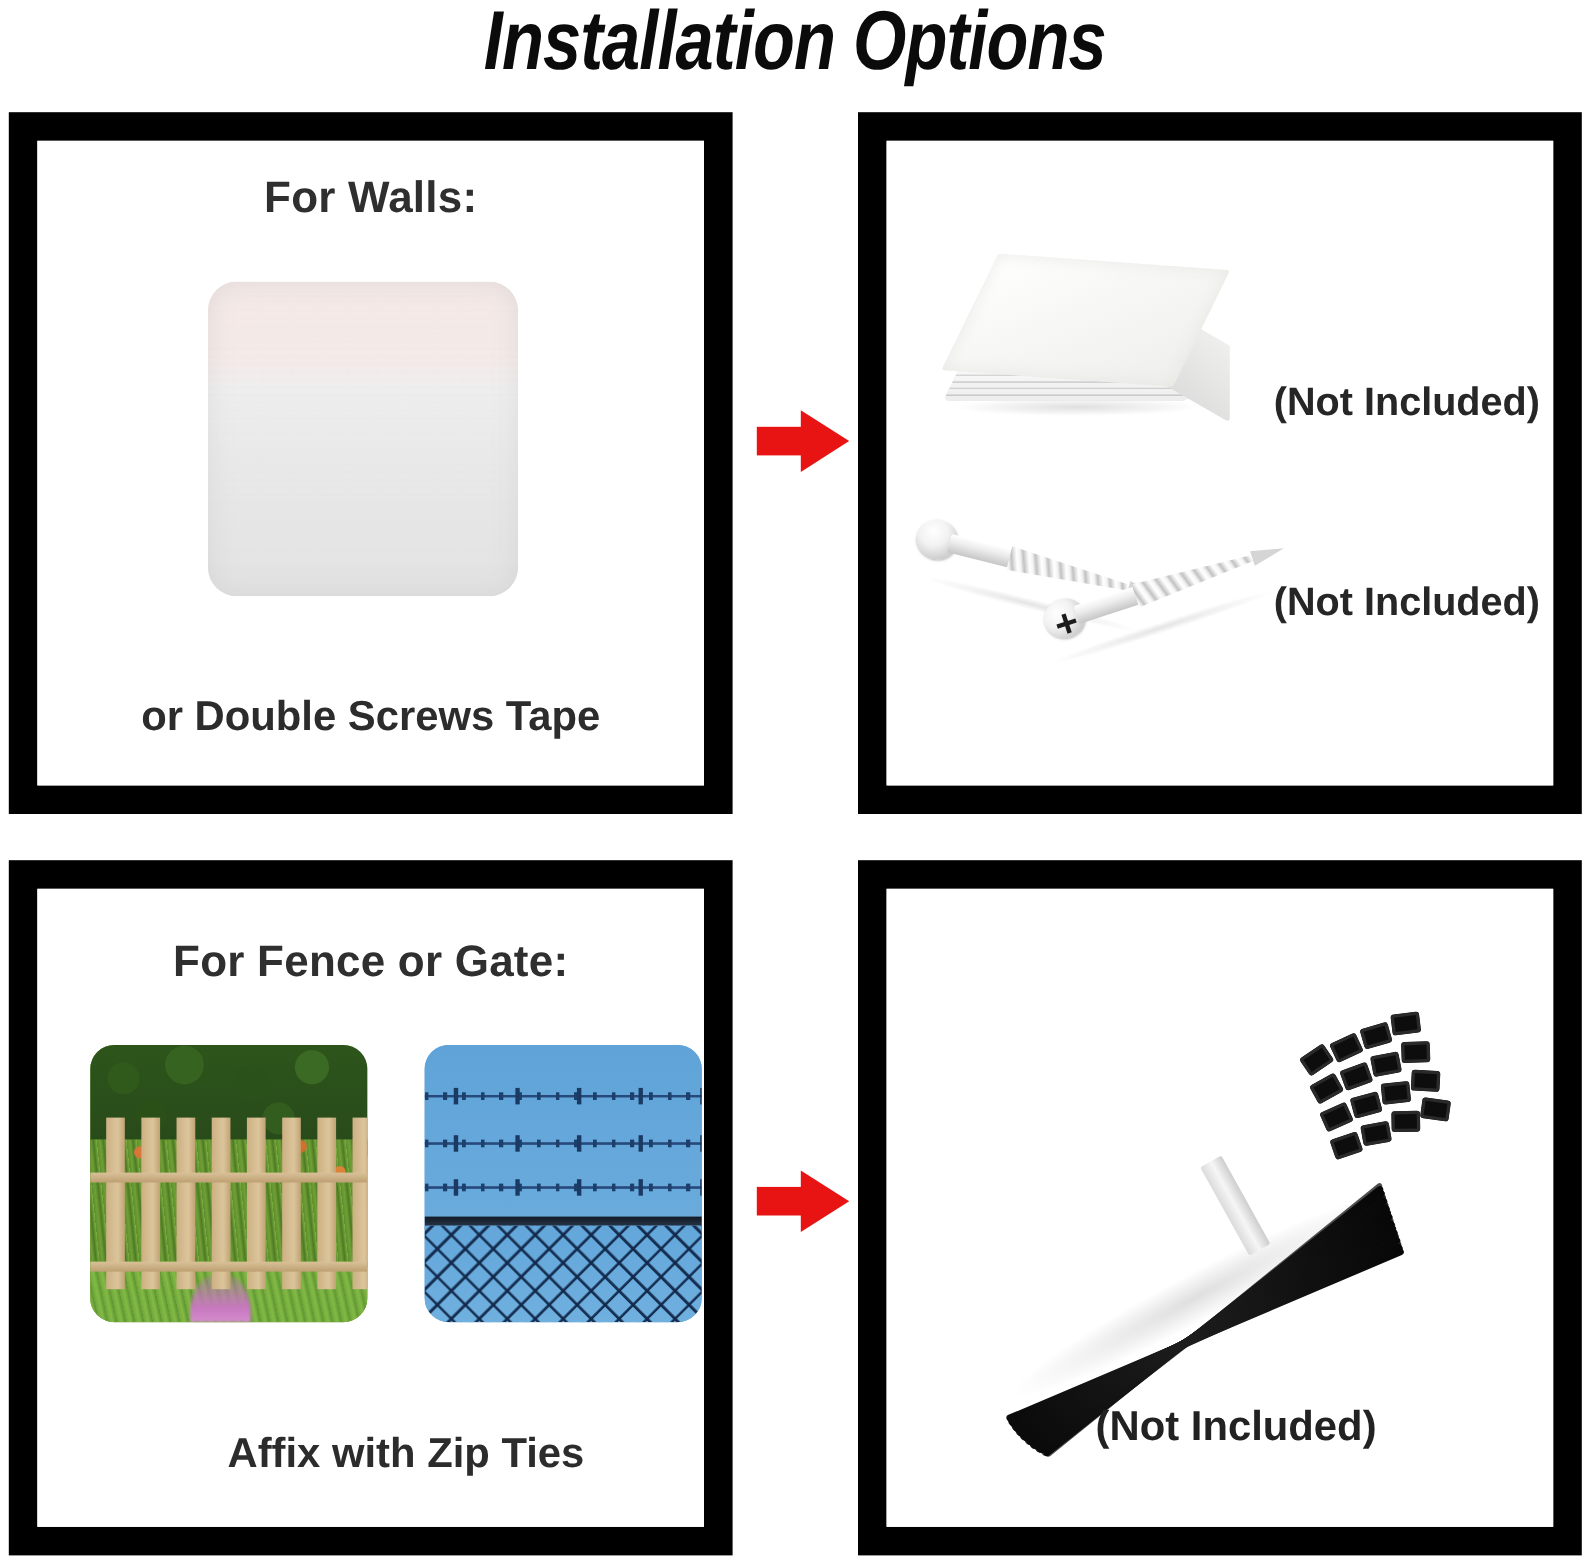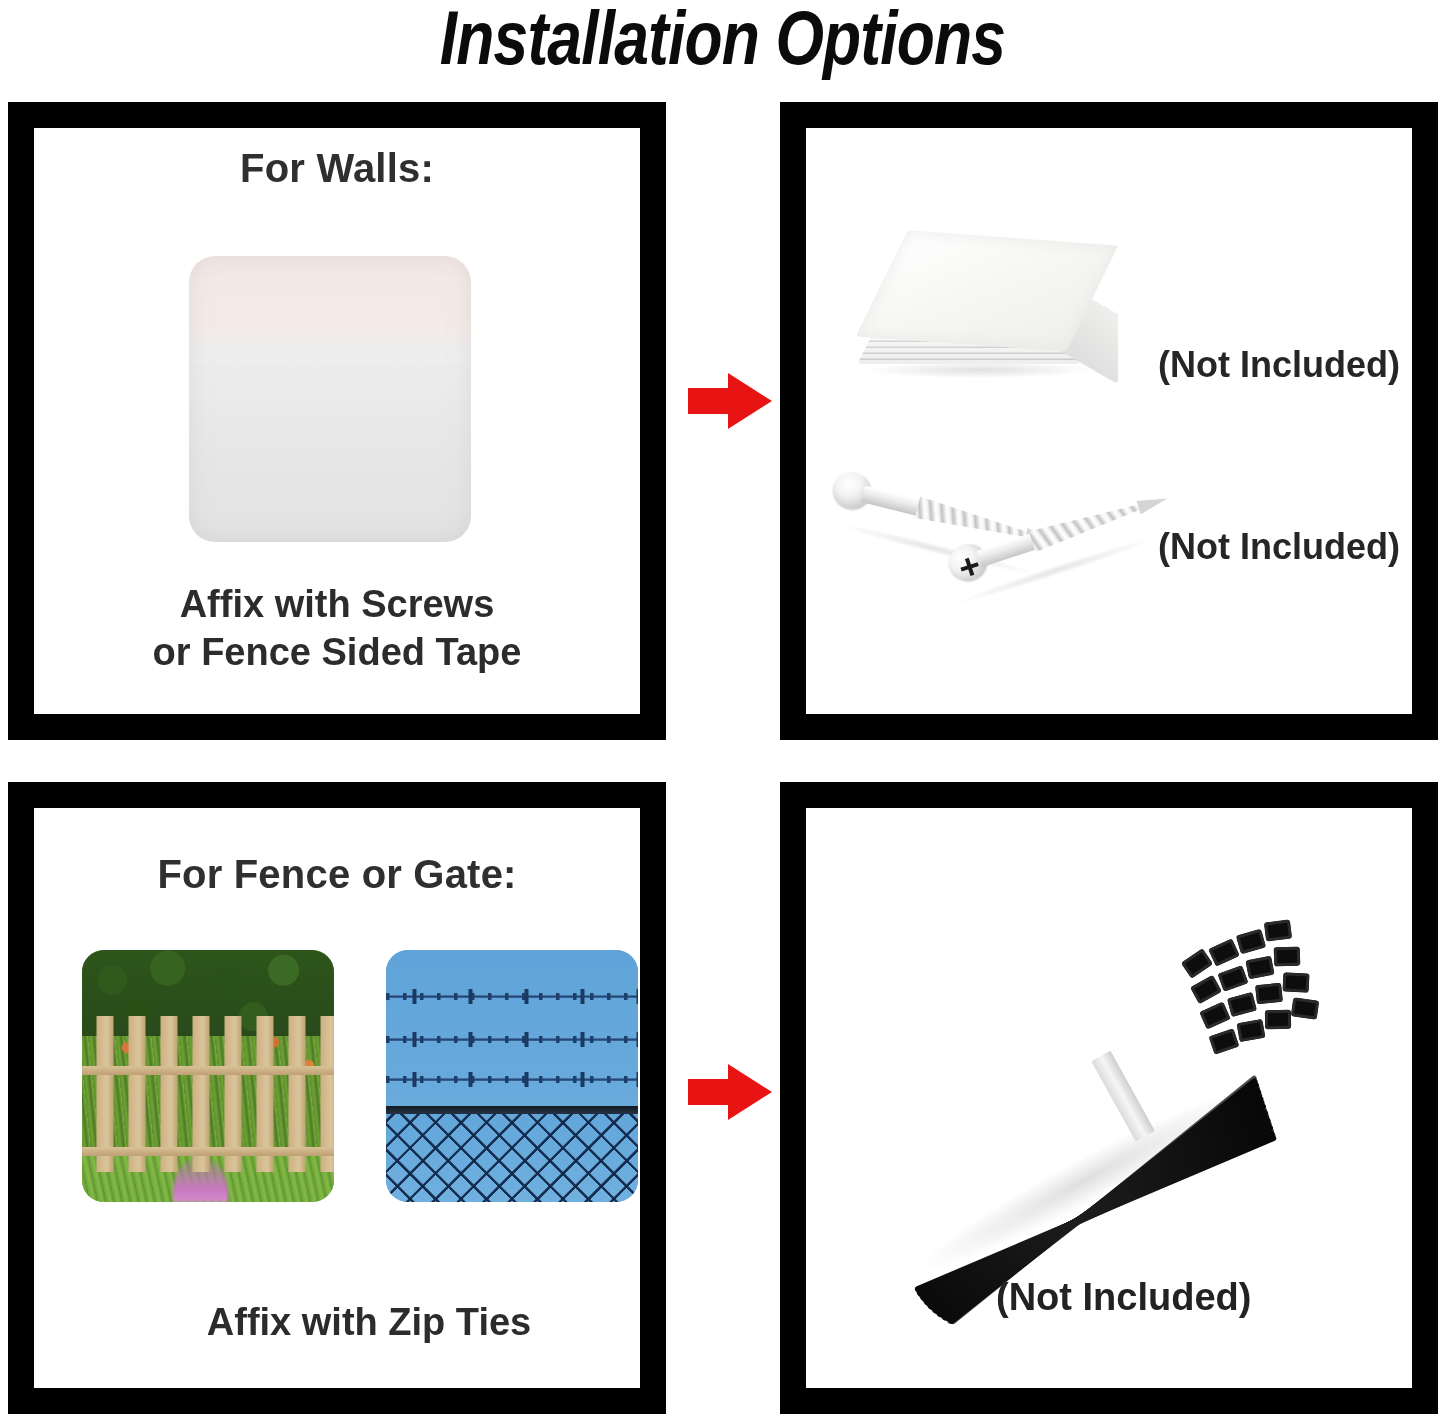--- a/index.html
+++ b/index.html
@@ -464,26 +464,25 @@
 </style>
 </head>
 <body>
 
 <div id="infographic">
 
   <div id="title">Installation Options</div>
 
   <div class="panel" id="panel-walls">
     <div class="panel-inner">
-      <div class="panel-heading" style="top:18px;">For Walls:</div>
+      <div class="panel-heading" style="top:30px;">For Walls:</div>
 
       <div id="wall-swatch"></div>
 
-      <div class="panel-caption" style="top:452px;">Affix with Screws</div>
-      <div class="panel-caption" style="top:500px;">or Fence Sided Tape</div>
+      <div class="panel-caption" style="top:500px;">or Double Screws Tape</div>
     </div>
   </div>
 
   <div class="arrow" id="arrow-top">
     <div class="shaft"></div>
     <div class="head"></div>
   </div>
 
   <div class="panel" id="panel-hardware">
     <div class="panel-inner">

